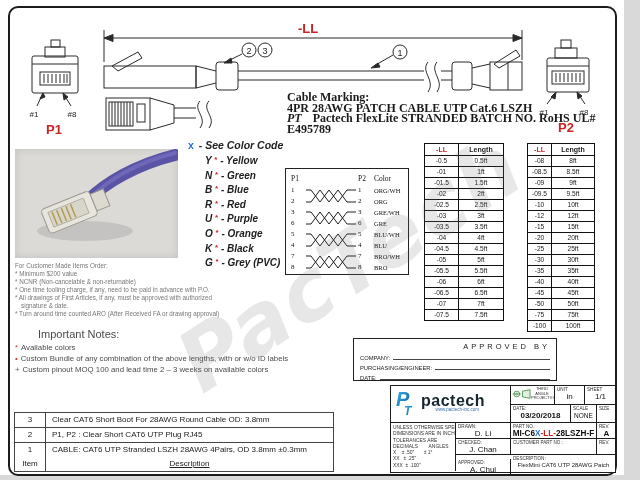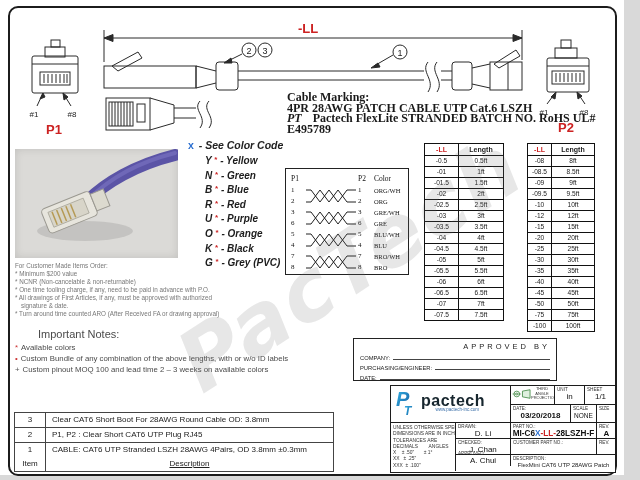--- a/index.html
+++ b/index.html
@@ -734,21 +734,21 @@
     </div>
 
     <div class="tb-cell" style="left:120px;top:53px;width:86px;height:16px;">
       <div class="tb-label">CUSTOMER PART NO.:</div>
     </div>
 
     <div class="tb-cell no-r" style="left:206px;top:53px;width:19px;height:16px;">
       <div class="tb-label">REV.</div>
     </div>
 
-    <div class="tb-cell no-b" style="left:65px;top:64px;width:55px;height:16px;">
+    <div class="tb-cell no-b" style="left:65px;top:73px;width:55px;height:16px;">
       <div class="tb-label">APPROVED:</div>
       <div class="tb-value">A. Chui</div>
     </div>
 
     <div class="tb-cell no-b no-r" style="left:120px;top:69px;width:105px;height:16px;">
       <div class="tb-label">DESCRIPTION:</div>
       <div class="desc-val">FlexMini CAT6 UTP 28AWG Patch</div>
       <div class="desc-val">Cord LSZH (FT)</div>
     </div>
   </div>

